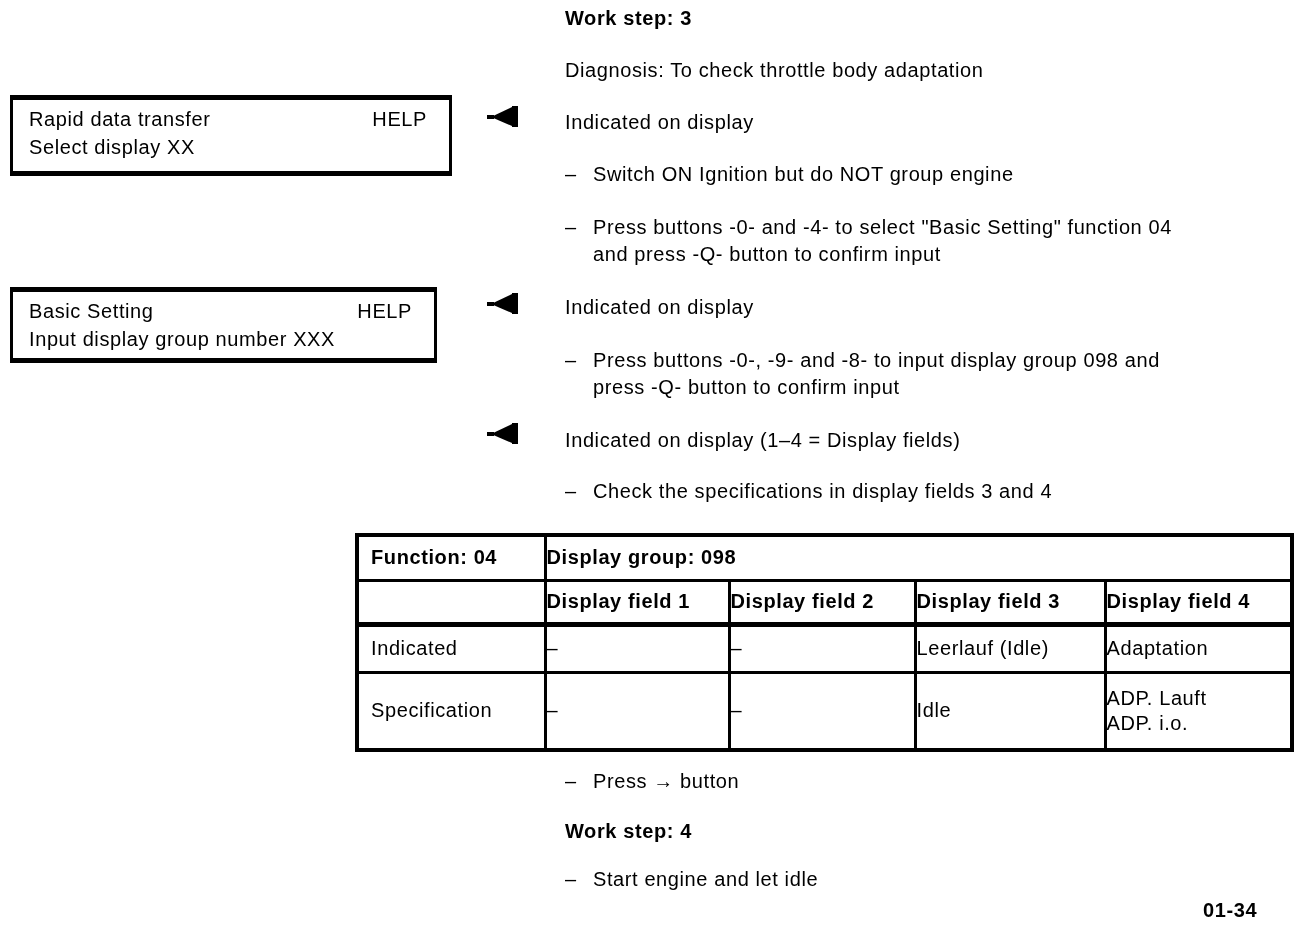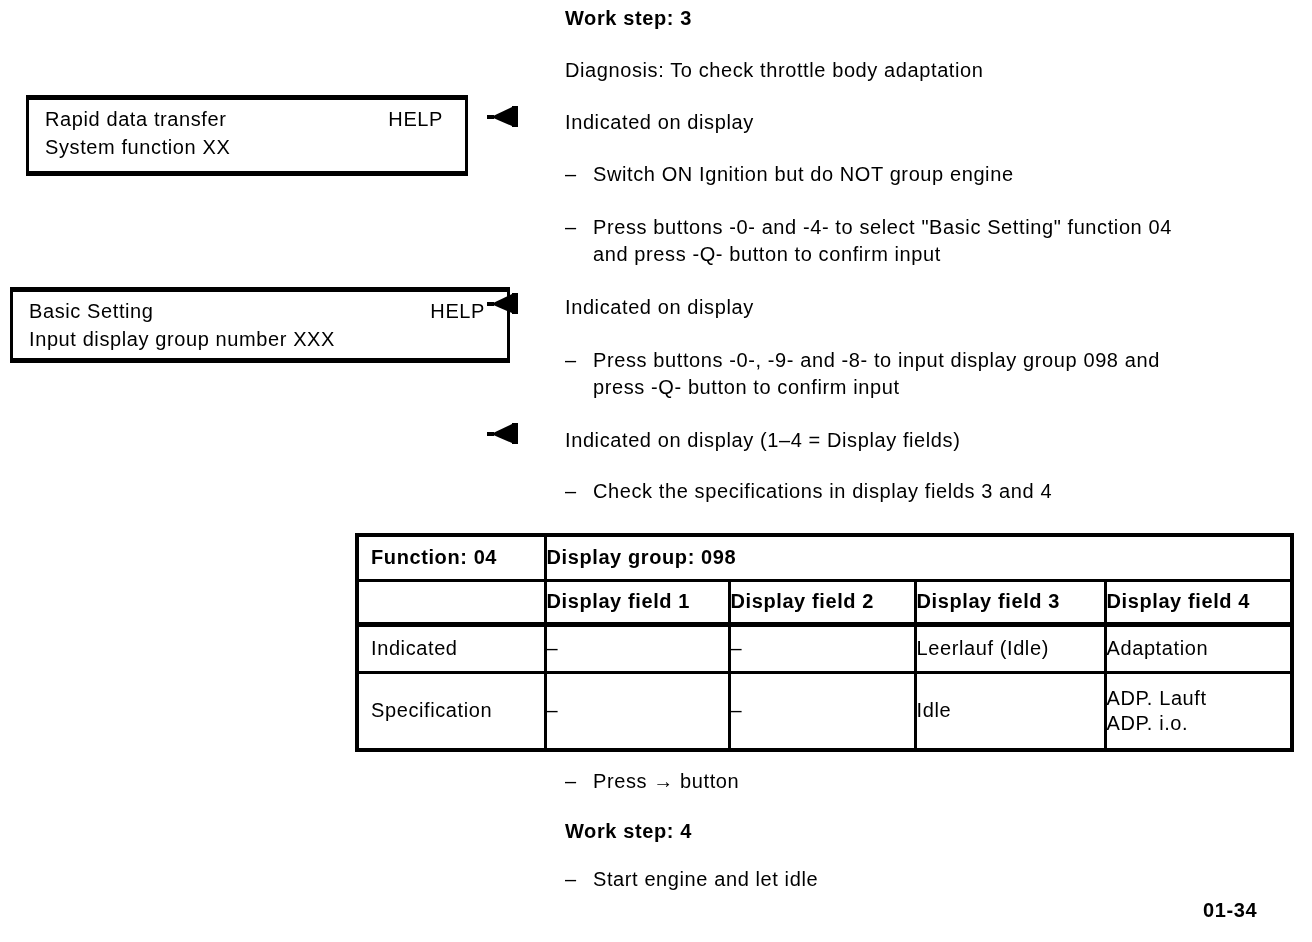--- a/index.html
+++ b/index.html
@@ -42,29 +42,29 @@
   .spec-table td.lft { text-align:left; padding-left:12px; }
   .spec-table td.multiline { white-space:pre-line; line-height:25px; }
 
   .pageno { position:absolute; left:1203px; top:899px; font-weight:bold; }
 </style>
 </head>
 <body>
 
 <div class="page">
 
-  <div class="lcd" style="left:10px; top:95px; width:442px; height:81px;margin-left:16px;">
+  <div class="lcd" style="left:10px; top:95px; width:442px; height:81px;">
     <div class="lcd-row">
       <span>Rapid data transfer</span>
       <span>HELP</span>
     </div>
-    <div class="lcd-row2">System function XX</div>
+    <div class="lcd-row2">Select display XX</div>
   </div>
 
-  <div class="lcd" style="left:10px; top:287px; width:500px; height:76px;">
+  <div class="lcd" style="left:10px; top:287px; width:427px; height:76px;">
     <div class="lcd-row">
       <span>Basic Setting</span>
       <span>HELP</span>
     </div>
     <div class="lcd-row2">Input display group number XXX</div>
   </div>
 
 
   <div class="pointer" style="left:487px; top:105px;">
     <svg width="32" height="23" viewBox="0 0 32 23" fill="#000" xmlns="http://www.w3.org/2000/svg">

